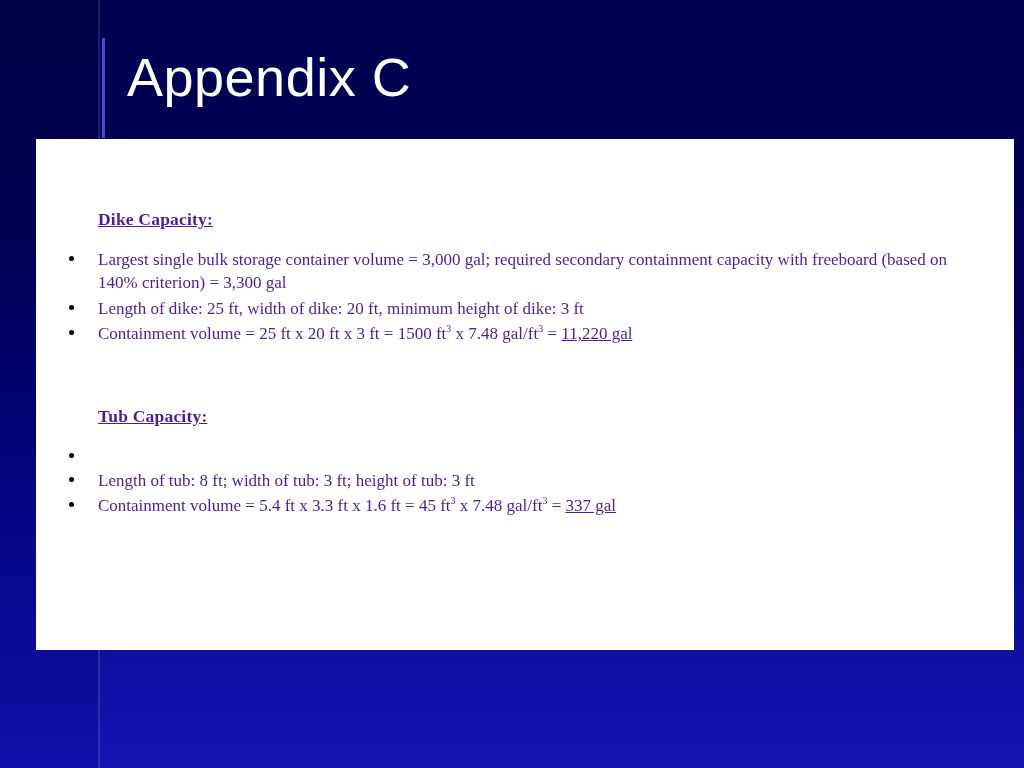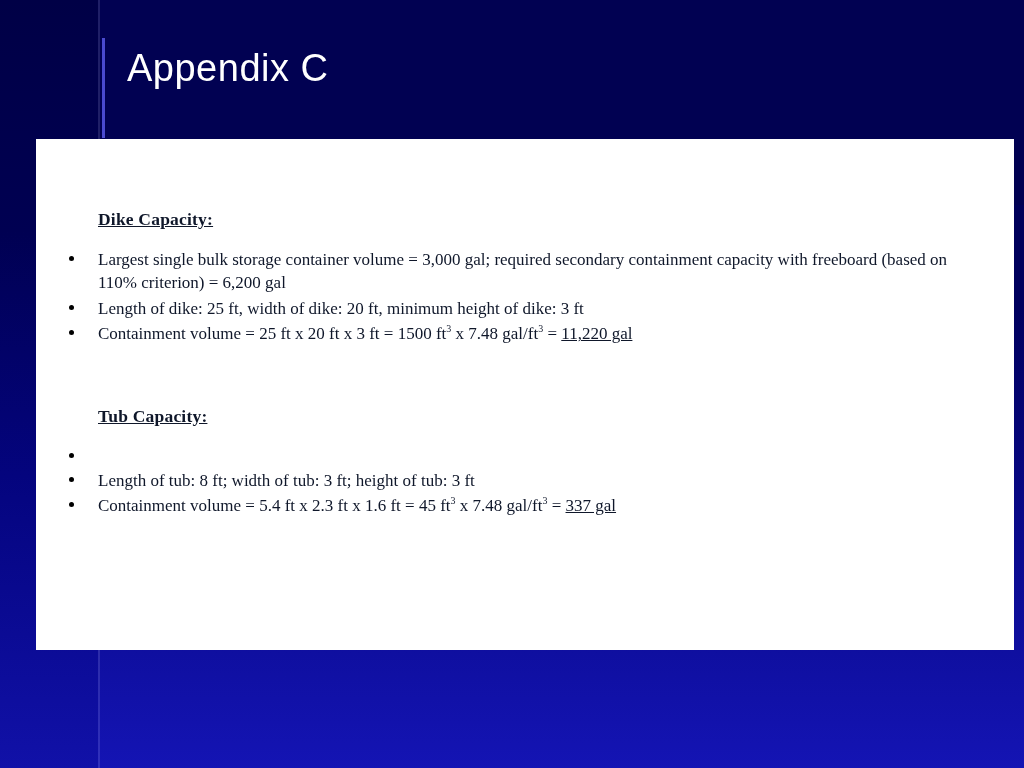--- a/index.html
+++ b/index.html
@@ -56,36 +56,36 @@
     top: 38px;
     width: 3px;
     height: 100px;
     background: #4a4ad0;
   }
 
   .slide-title {
     position: absolute;
     left: 127px;
     top: 48px;
-    font-size: 38px;
+    font-size: 54px;
     line-height: 1.1;
     color: #ffffff;
     font-family: "Liberation Sans", sans-serif;
     font-weight: normal;
     letter-spacing: 0.5px;
   }
 
   .doc {
     position: absolute;
     left: 36px;
     top: 139px;
     width: 978px;
     height: 511px;
     background: #ffffff;
-    color: #0f172a;
+    color: #4c1d95;
     font-family: "Liberation Serif", serif;
   }
 
   .doc-inner {
     position: absolute;
     left: 25px;
     top: 70px;
     width: 920px;
   }
 
@@ -146,29 +146,29 @@
   <div class="left-col"></div>
   <div class="left-col-edge"></div>
 
   <div class="title-rule"></div>
   <div class="slide-title">Appendix C</div>
 
   <div class="doc">
     <div class="doc-inner" id="doc-content">
         <div class="sec-head">Dike Capacity:</div>
         <ul class="bullets">
-          <li><span class="dot"></span><span>Largest single bulk storage container volume = 3,000 gal; required secondary containment capacity with  freeboard (based on 110% criterion) = 6,200 gal</span></li>
+          <li><span class="dot"></span><span>Largest single bulk storage container volume = 3,000 gal; required secondary containment capacity with  freeboard (based on 140% criterion) = 3,300 gal</span></li>
           <li><span class="dot"></span><span>Length of dike: 25 ft, width of dike: 20 ft, minimum height of dike: 3 ft</span></li>
           <li><span class="dot"></span><span>Containment volume = 25 ft x 20 ft x 3 ft = 1500 ft</span><sup>3</sup><span> x 7.48 gal/ft</span><sup>3</sup><span> = </span><span class="u">11,220 gal</span></li>
         </ul>
         <div class="gap"></div>
         <div class="sec-head">Tub Capacity:</div>
         <ul class="bullets">
           <li class="empty">
             <span class="dot"></span>
           </li>
           <li><span class="dot"></span><span>Length of tub: 8 ft; width of tub: 3 ft; height of tub: 3 ft</span></li>
-          <li><span class="dot"></span><span>Containment volume = 5.4 ft x 2.3 ft x 1.6 ft = 45 ft</span><sup>3</sup><span> x 7.48 gal/ft</span><sup>3</sup><span> = </span><span class="u">337 gal</span></li>
+          <li><span class="dot"></span><span>Containment volume = 5.4 ft x 3.3 ft x 1.6 ft = 45 ft</span><sup>3</sup><span> x 7.48 gal/ft</span><sup>3</sup><span> = </span><span class="u">337 gal</span></li>
         </ul>
       </div>
   </div>
 
 </div>
 
 </body></html>

